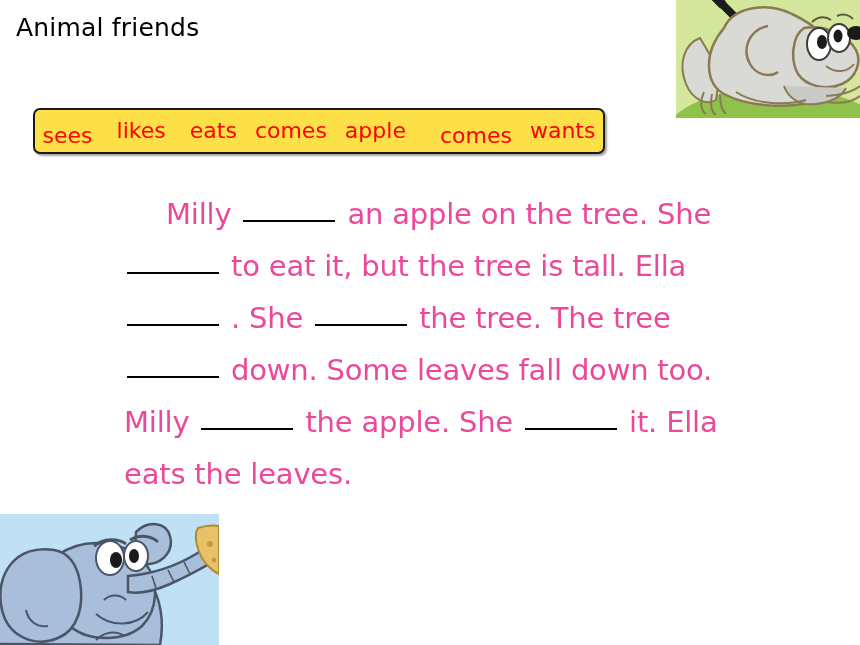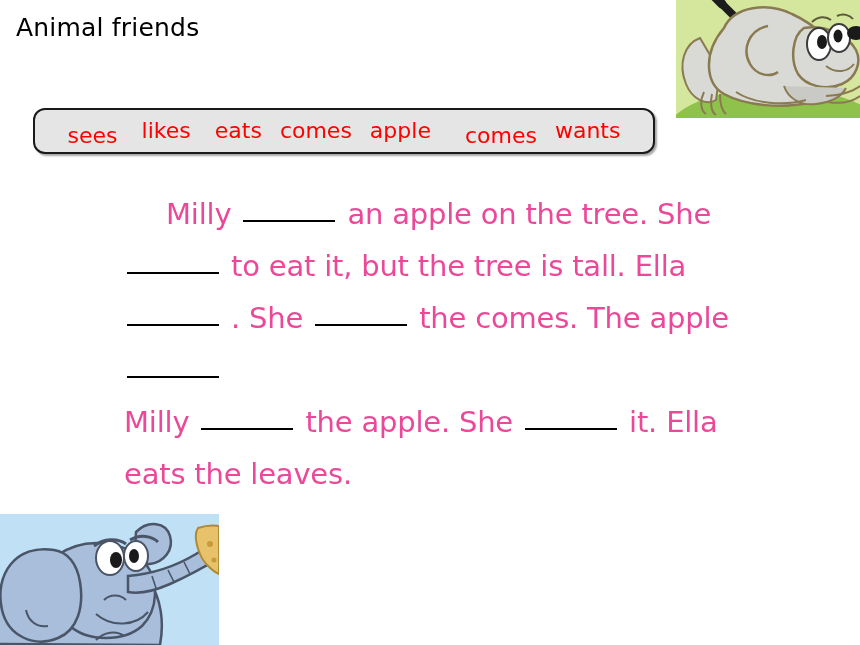--- a/index.html
+++ b/index.html
@@ -36,25 +36,25 @@
     color: #000000;
     letter-spacing: 0.2px;
     white-space: nowrap;
   }
 
   
   #word-bank {
     position: absolute;
     left: 33px;
     top: 108px;
-    width: 622px;
+    width: 572px;
     height: 46px;
     border: 2px solid #1a1a1a;
-    border-radius: 12px;
-    background: #e5e5e5;
+    border-radius: 7px;
+    background: #fde047;
     box-shadow: 2px 2px 2px rgba(0,0,0,0.35);
     box-sizing: border-box;
   }
   #word-bank-list {
     position: absolute;
     left: 0; top: 0;
     width: 100%;
     height: 100%;
     display: flex;
     flex-direction: row;
@@ -159,25 +159,26 @@
 
     <div class="passage-line">
       <span class="blank"></span>
       <span>to eat it, but the tree is tall. Ella</span>
     </div>
 
     <div class="passage-line">
       <span class="blank"></span>
       <span>. She</span>
       <span class="blank"></span>
-      <span>the comes. The apple</span>
-    </div>
-
-    <div class="passage-line">
-      <span class="blank"></span>
+      <span>the tree. The tree</span>
+    </div>
+
+    <div class="passage-line">
+      <span class="blank"></span>
+      <span>down. Some leaves fall down too.</span>
     </div>
 
     <div class="passage-line">
       <span>Milly</span>
       <span class="blank"></span>
       <span>the apple. She</span>
       <span class="blank"></span>
       <span>it. Ella</span>
     </div>
 

